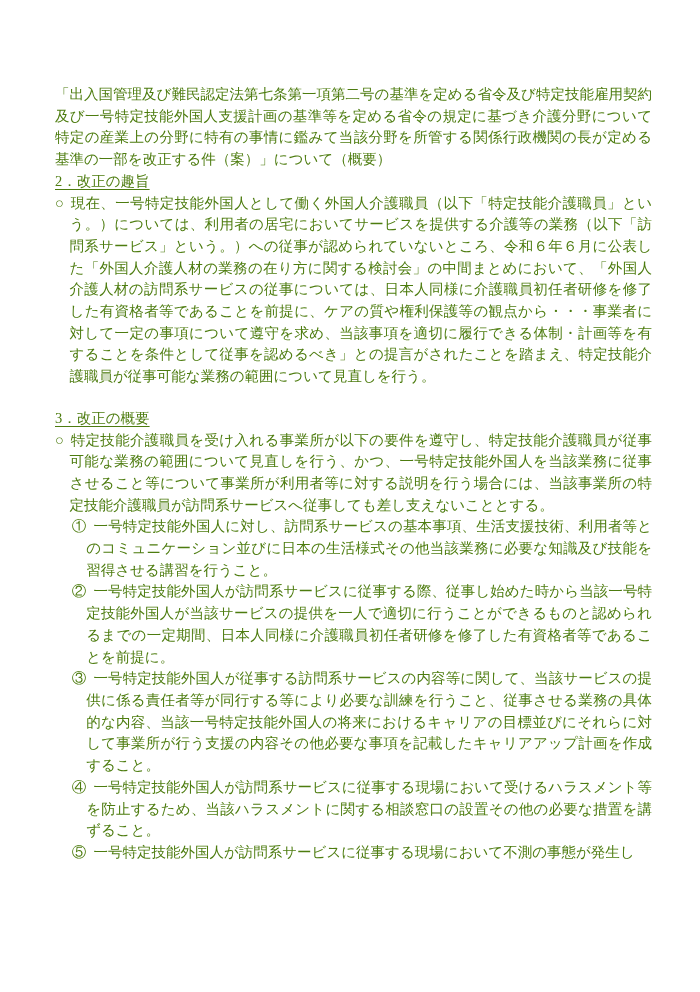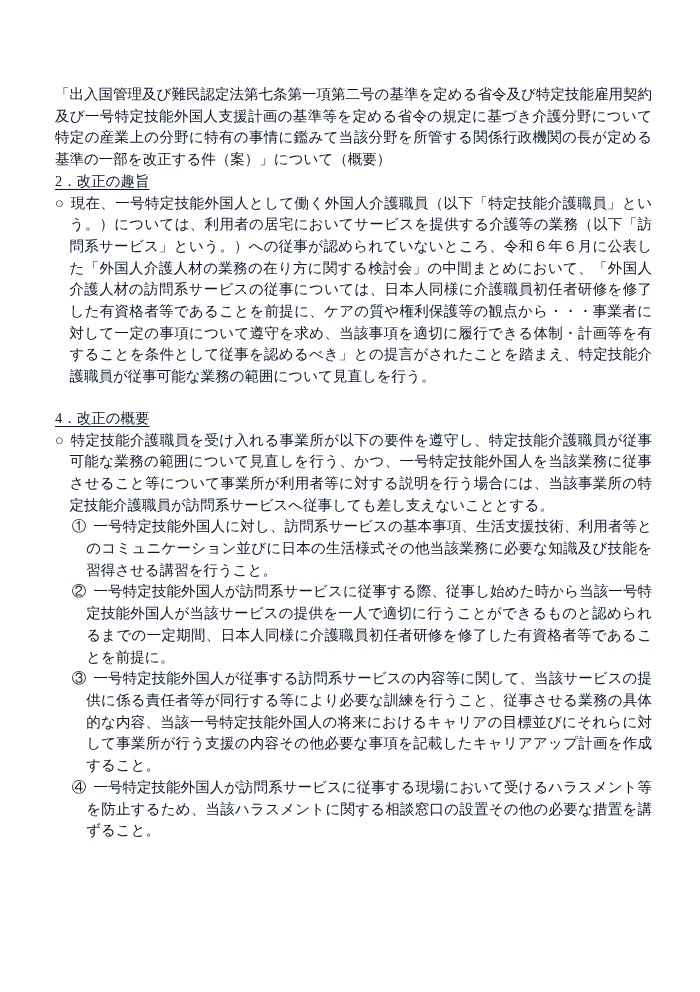--- a/index.html
+++ b/index.html
@@ -11,21 +11,21 @@
     position: relative;
     box-sizing: border-box;
     width: 700px;
     height: 992px;
     background: #ffffff;
     padding: 84px 48px 0 55px;
     overflow: hidden;
     font-family: "Liberation Serif", "DejaVu Serif", serif;
     font-size: 14.5px;
     line-height: 21.7px;
-    color: #0f172a;
+    color: #4d7c0f;
   }
   .page p {
     margin: 0;
     text-align: justify;
   }
   .doc-title {
     margin-bottom: 43px;
   }
   .section-2 {
     margin-top: 20px;
@@ -64,31 +64,34 @@
   <p class="doc-title">「出入国管理及び難民認定法第七条第一項第二号の基準を定める省令及び特定技能雇用契約及び一号特定技能外国人支援計画の基準等を定める省令の規定に基づき介護分野について特定の産業上の分野に特有の事情に鑑みて当該分野を所管する関係行政機関の長が定める基準の一部を改正する件（案）」について（概要）</p>
 
   <div class="section section-1">
     <h2 class="sec-heading">2．改正の趣旨</h2>
     <p class="para">
       <span class="marker">○</span><span>現在、一号特定技能外国人として働く外国人介護職員（以下「特定技能介護職員」という。）については、利用者の居宅においてサービスを提供する介護等の業務（以下「訪問系サービス」という。）への従事が認められていないところ、令和６年６月に公表した「外国人介護人材の業務の在り方に関する検討会」の中間まとめにおいて、「外国人介護人材の訪問系サービスの従事については、日本人同様に介護職員初任者研修を修了した有資格者等であることを前提に、ケアの質や権利保護等の観点から・・・事業者に対して一定の事項について遵守を求め、当該事項を適切に履行できる体制・計画等を有することを条件として従事を認めるべき」との提言がされたことを踏まえ、特定技能介護職員が従事可能な業務の範囲について見直しを行う。</span>
     </p>
   </div>
 
   <div class="section section-2">
-    <h2 class="sec-heading">4．改正の概要</h2>
+    <h2 class="sec-heading">3．改正の概要</h2>
     <p class="para">
       <span class="marker">○</span><span>特定技能介護職員を受け入れる事業所が以下の要件を遵守し、特定技能介護職員が従事可能な業務の範囲について見直しを行う、かつ、一号特定技能外国人を当該業務に従事させること等について事業所が利用者等に対する説明を行う場合には、当該事業所の特定技能介護職員が訪問系サービスへ従事しても差し支えないこととする。</span>
     </p>
     <p class="item">
       <span class="marker">①</span><span>一号特定技能外国人に対し、訪問系サービスの基本事項、生活支援技術、利用者等とのコミュニケーション並びに日本の生活様式その他当該業務に必要な知識及び技能を習得させる講習を行うこと。</span>
     </p>
     <p class="item">
       <span class="marker">②</span><span>一号特定技能外国人が訪問系サービスに従事する際、従事し始めた時から当該一号特定技能外国人が当該サービスの提供を一人で適切に行うことができるものと認められるまでの一定期間、日本人同様に介護職員初任者研修を修了した有資格者等であることを前提に。</span>
     </p>
     <p class="item">
       <span class="marker">③</span><span>一号特定技能外国人が従事する訪問系サービスの内容等に関して、当該サービスの提供に係る責任者等が同行する等により必要な訓練を行うこと、従事させる業務の具体的な内容、当該一号特定技能外国人の将来におけるキャリアの目標並びにそれらに対して事業所が行う支援の内容その他必要な事項を記載したキャリアアップ計画を作成すること。</span>
     </p>
     <p class="item">
       <span class="marker">④</span><span>一号特定技能外国人が訪問系サービスに従事する現場において受けるハラスメント等を防止するため、当該ハラスメントに関する相談窓口の設置その他の必要な措置を講ずること。</span>
     </p>
+    <p class="item">
+      <span class="marker">⑤</span><span>一号特定技能外国人が訪問系サービスに従事する現場において不測の事態が発生し</span>
+    </p>
   </div>
 
 </div>
 
 </body></html>

